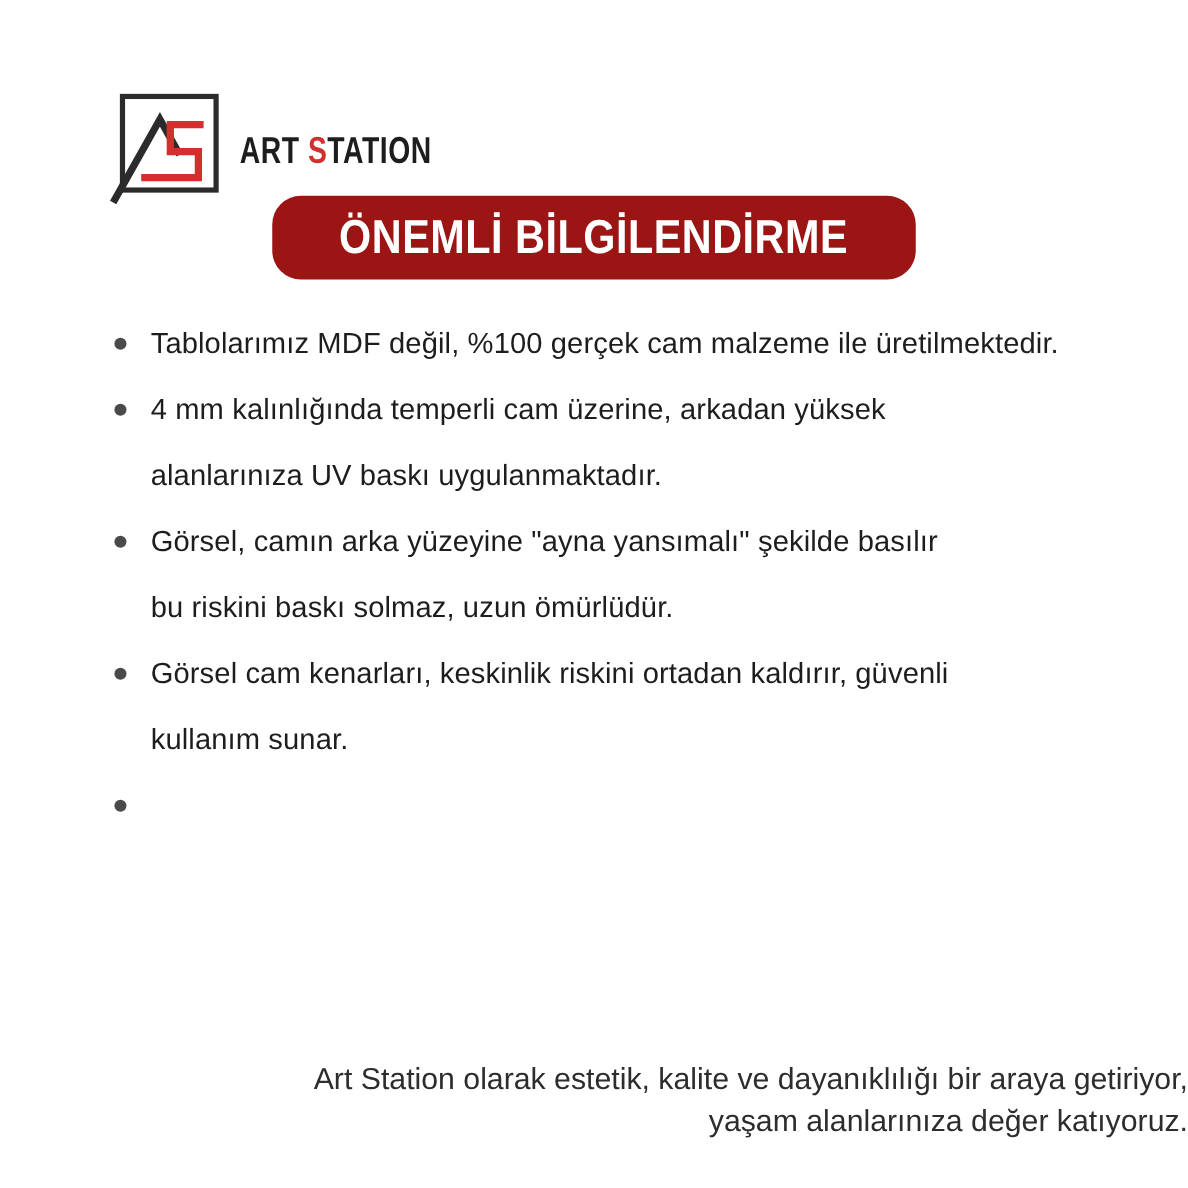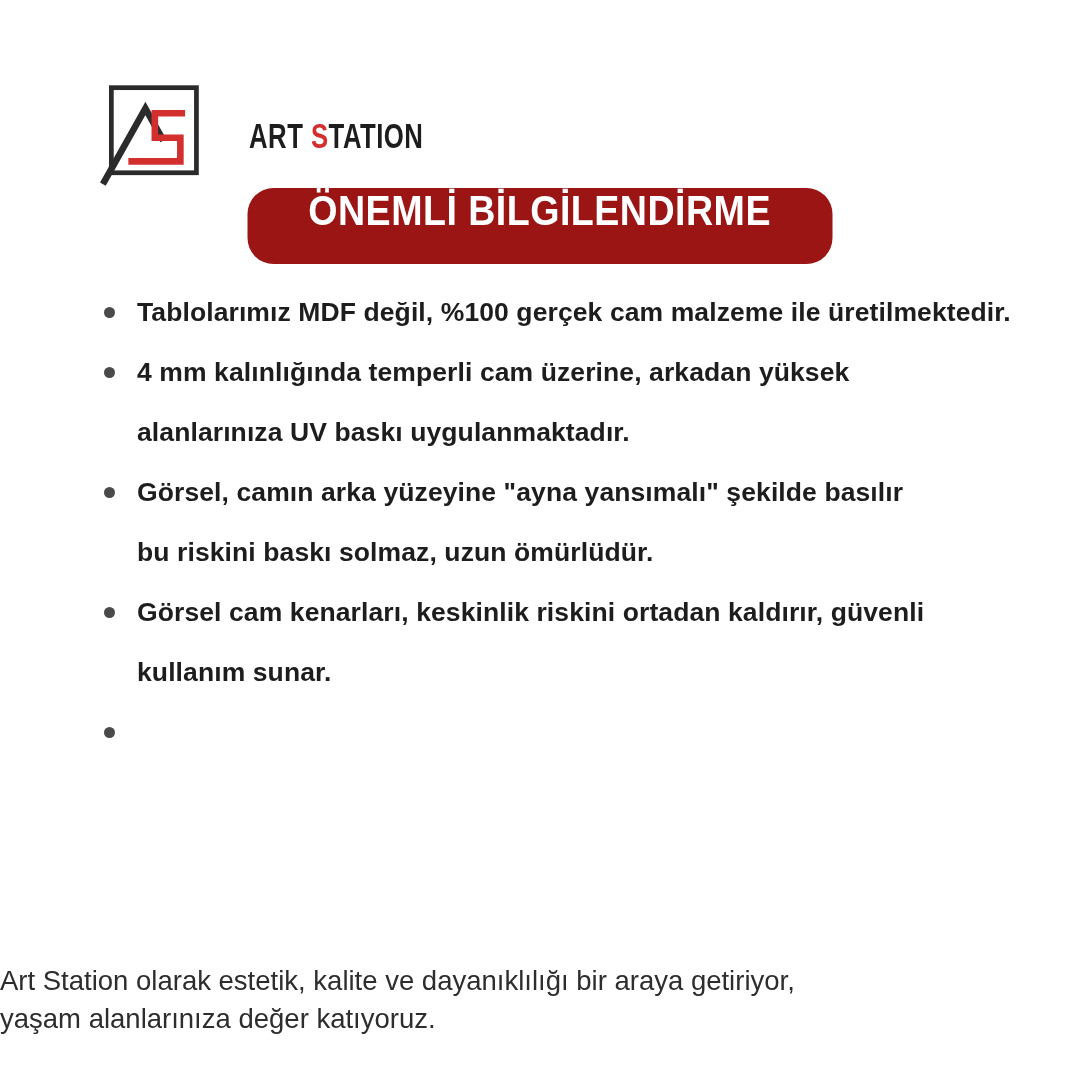--- a/index.html
+++ b/index.html
@@ -16,21 +16,20 @@
     overflow: hidden;
   }
 
   
   .header {
     position: absolute;
     left: 100px;
     top: 82px;
     display: flex;
     align-items: center;
-    gap: 31px;
   }
   .logo-mark {
     width: 104px;
     height: 104px;
     flex: 0 0 auto;
   }
   .brand-text {
     margin-left: 14px;
     margin-top: 6px;
     font-size: 28px;
@@ -40,28 +39,28 @@
     transform-origin: left center;
     color: #1d1d1d;
     white-space: nowrap;
   }
   .brand-text .red-s { color: #d32f2f; }
 
   
   .banner {
     position: absolute;
     left: 50%;
-    top: 188px;
+    top: 178px;
     transform: translateX(-50%);
     width: 585px;
     height: 76px;
     background: #9b1515;
     border-radius: 26px;
     display: flex;
-    align-items: flex-start;
+    align-items: center;
     justify-content: center;
   }
   .banner-title {
     color: #ffffff;
     font-size: 40px;
     font-weight: 700;
     letter-spacing: 0.5px;
     transform: scaleY(1.08) scaleX(0.94);
     white-space: nowrap;
   }
@@ -84,31 +83,30 @@
     border-radius: 50%;
     background: #4a4a4a;
     margin-top: 25px;
     margin-right: 22px;
   }
   .bullet-text {
     font-size: 26.5px;
     line-height: 60px;
     letter-spacing: 0.1px;
     color: #1d1d1d;
-    font-weight: bold;
   }
   .bullet-text .line { display: block; }
 
   
   .footer {
     position: absolute;
     left: 0;
     top: 962px;
     width: 1080px;
-    text-align: left;
+    text-align: right;
     font-size: 27.5px;
     line-height: 38px;
     color: #2d2d2d;
   }
 </style>
 </head>
 <body>
 
 <div class="header">
   <svg class="logo-mark" viewBox="0 0 110 110" aria-hidden="true">

